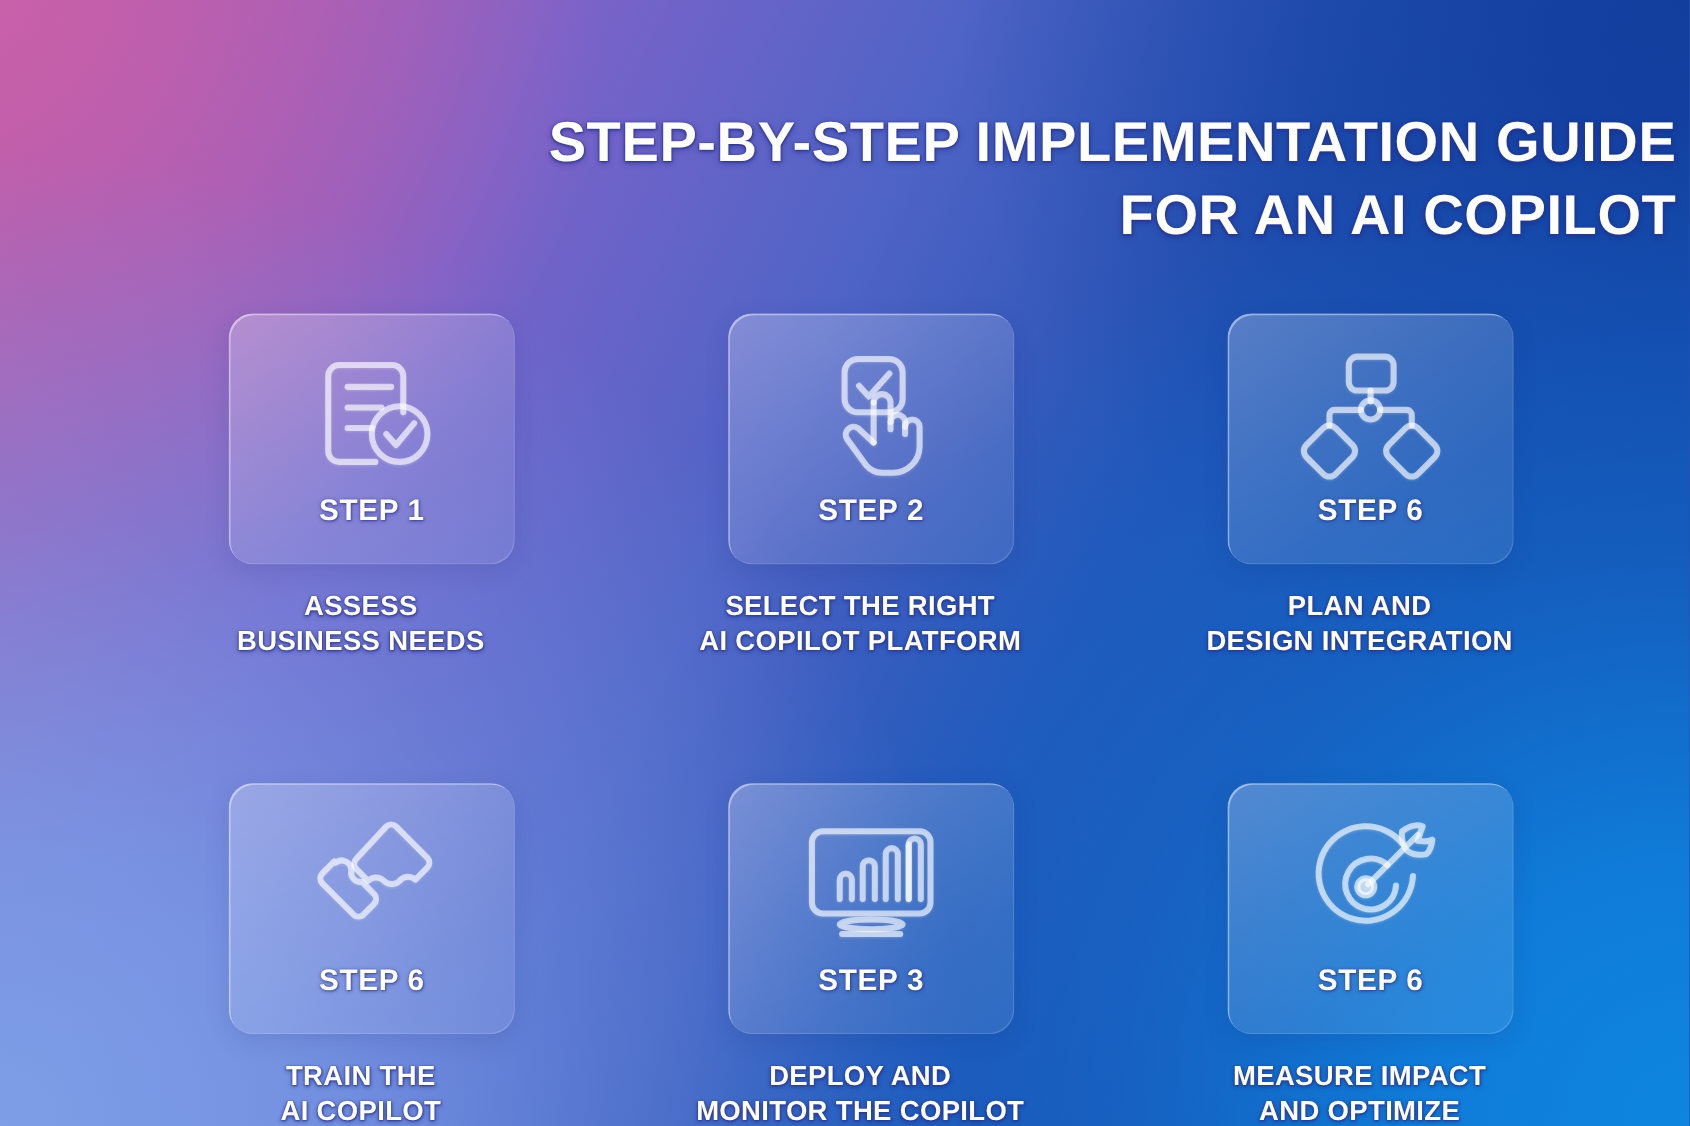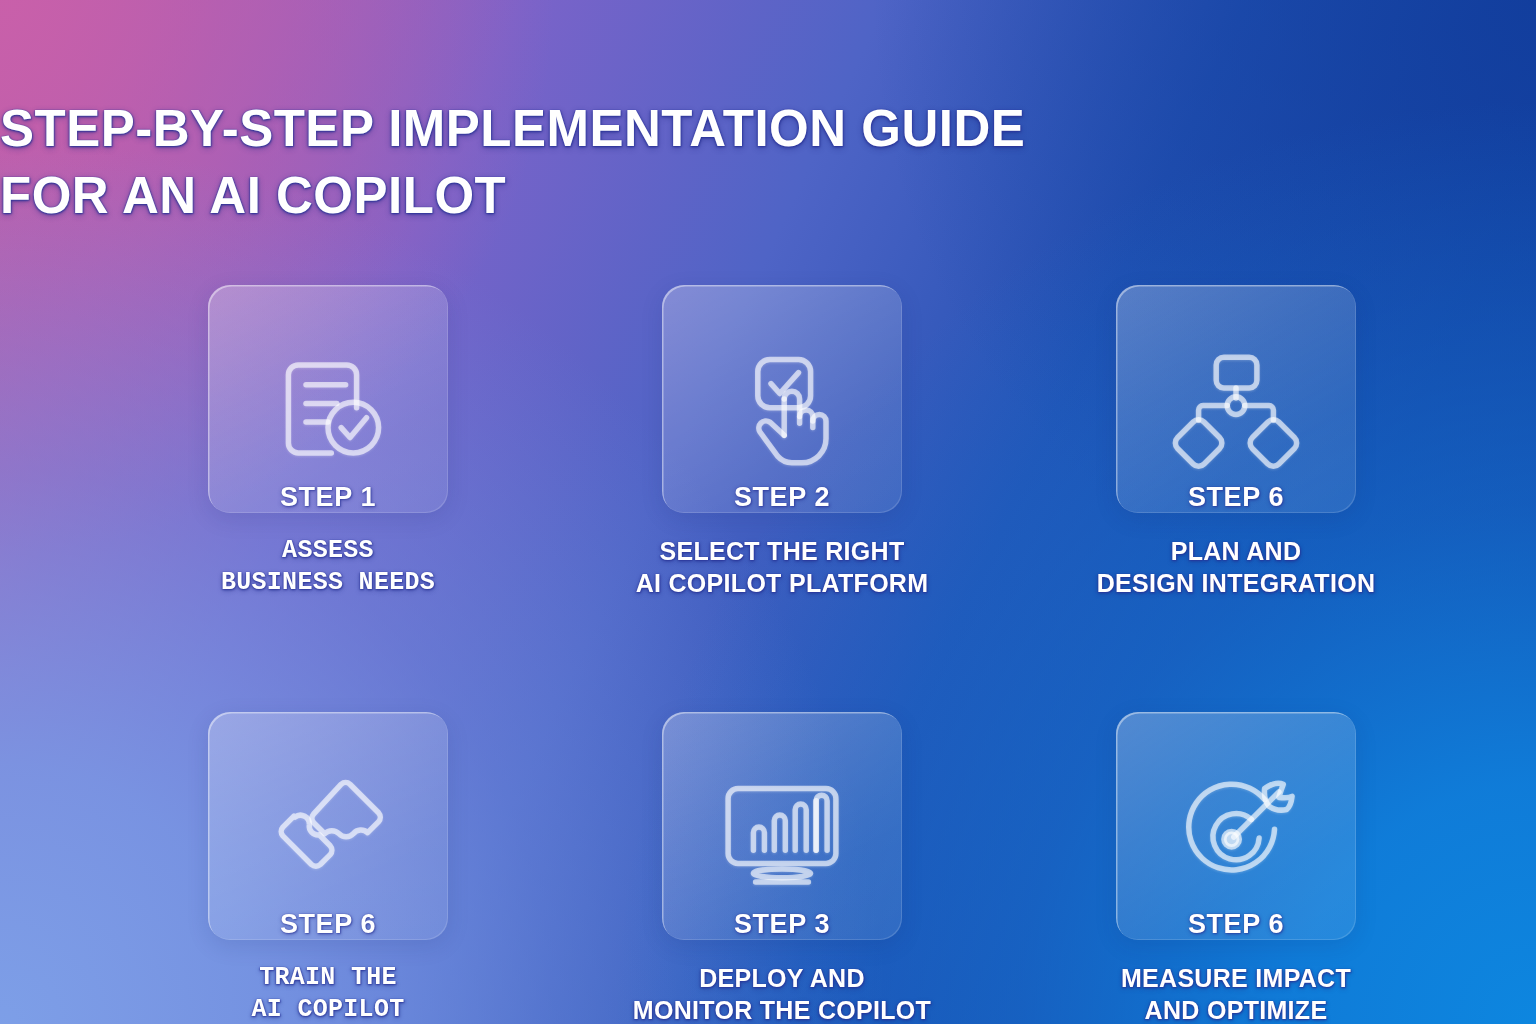--- a/index.html
+++ b/index.html
@@ -51,22 +51,22 @@
   }
 
   
   #page {
     position:absolute; inset:0;
   }
 
   
   #title {
     position:absolute;
-    top:95px; left:0; right:0;
-    text-align:left;
+    top:95px; left:0; right:12px;
+    text-align:right;
     color:#ffffff;
     font-size:51px;
     font-weight:bold;
     letter-spacing:0.5px;
     line-height:1.32;
     text-shadow:
        0 0 1px rgba(60,70,170,0.95),
        1px 1px 2px rgba(40,50,150,0.75),
       -1px 1px 2px rgba(40,50,150,0.55),
        0 2px 6px rgba(30,40,130,0.45);
@@ -84,37 +84,37 @@
     row-gap:113px;
   }
 
   .step-cell {
     width:240px;
     position:relative;
   }
 
   
   .card {
-    width:240px;
+    width:260px;
     height:228px;
     border-radius:22px;
     position:relative;
     background:linear-gradient(150deg,
         rgba(255,255,255,0.26) 0%,
         rgba(255,255,255,0.17) 38%,
         rgba(255,255,255,0.11) 70%,
         rgba(255,255,255,0.09) 100%);
     box-shadow:
       inset 1.5px 1.5px 0 rgba(255,255,255,0.42),
       inset -1px -1px 0 rgba(255,255,255,0.14),
       0 6px 22px rgba(20,35,110,0.13);
     display:flex;
     flex-direction:column;
     align-items:center;
-    justify-content:flex-end;
+    justify-content:flex-start;
     overflow:hidden;
   }
 
   .icon-wrap {
     margin-top:26px;
     width:150px;
     height:132px;
     display:flex;
     align-items:center;
     justify-content:center;
@@ -151,21 +151,21 @@
     letter-spacing:0.3px;
     white-space:pre-line;
     text-shadow:
       0 0 1px rgba(55,65,165,0.95),
       1px 1px 2px rgba(40,50,150,0.7),
       -1px 1px 2px rgba(40,50,150,0.45),
       0 2px 5px rgba(30,40,130,0.4);
     width:440px;
     margin-left:-100px;
   }
-  .cell-0 .caption, .cell-3 .caption { width:420px; margin-left:-90px;font-family:Liberation Mono, monospace; }
+  .cell-0 .caption, .cell-3 .caption { width:420px; margin-left:-90px; }
   .cell-2 .caption, .cell-5 .caption { width:440px; margin-left:-100px; }
 
 </style>
 </head>
 <body>
 
 <div id="bg-base"></div>
 <div id="bg-tl"></div>
 <div id="bg-tr"></div>
 <div id="bg-bl"></div>

